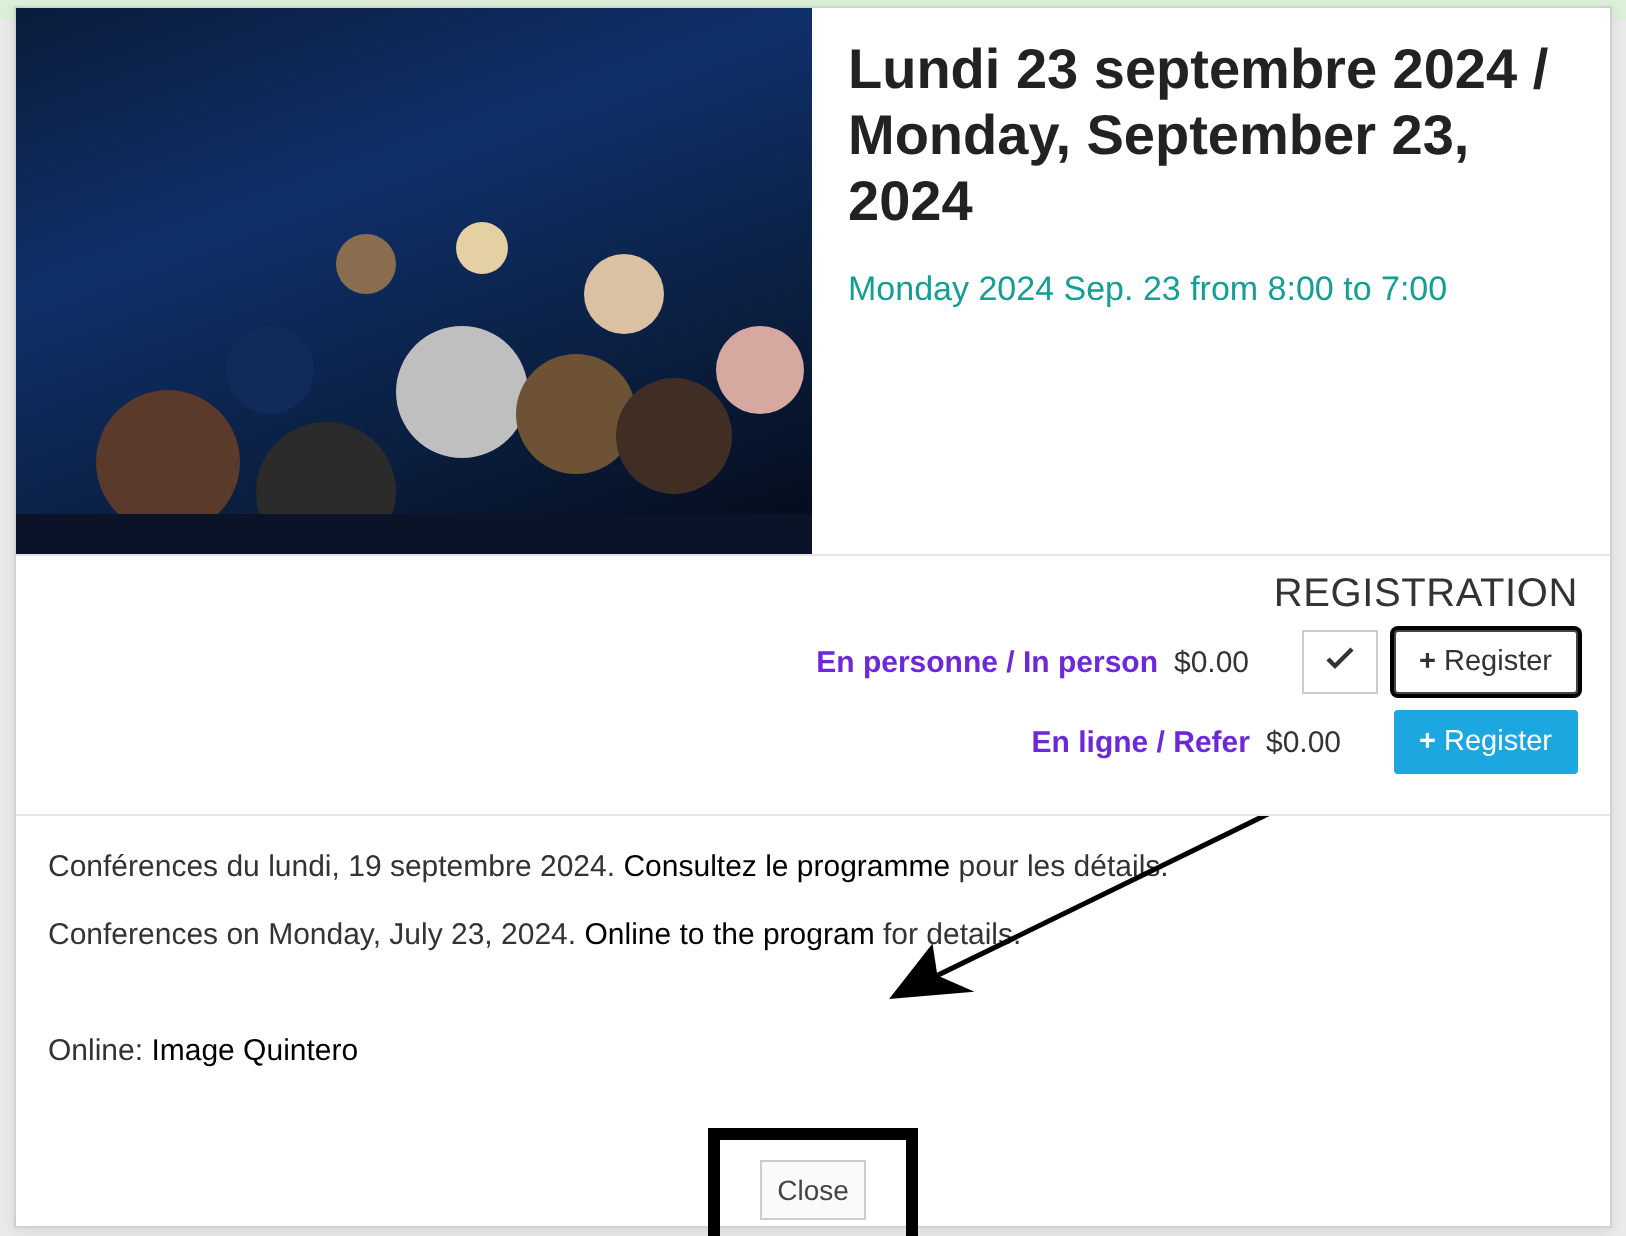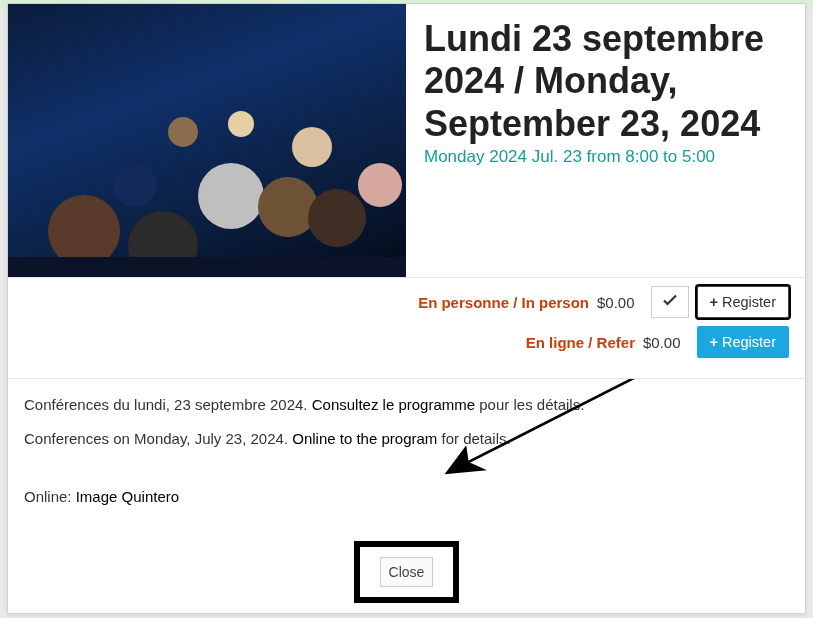--- a/index.html
+++ b/index.html
@@ -50,25 +50,25 @@
   .b8{width:40px;height:40px;background:#d9c1a1;left:284px;bottom:110px;}
   .b9{width:26px;height:26px;background:#e4d0a2;left:220px;bottom:140px;}
   .b10{width:30px;height:30px;background:#8a6c4e;left:160px;bottom:130px;}
   .seat-row{position:absolute;left:0;right:0;bottom:-10px;height:30px;background:#0a1328}
 
   .hero-text {
     padding:14px 18px 10px 18px;
     flex:1;
   }
   .title {
-    font-size:36px;
+    font-size:28px;
     font-weight:700;
     line-height:1.18;
     color:#222;
-    margin:0 0 0 0;
+    margin:0 0 16px 0;
   }
   .datetime {
     font-size:17px;
     color:#159e95;
     font-weight:500;
     line-height:1.4;
   }
 
   .reg-section {
     padding:8px 16px 12px 16px;
@@ -84,27 +84,27 @@
   }
   .reg-row {
     display:flex;
     justify-content:flex-end;
     align-items:center;
     gap:8px;
     margin-bottom:8px;
   }
   .reg-label {
     font-size:15px;
-    color:#c2410c;
+    color:#6d28d9;
     font-weight:600;
   }
   .reg-price {
     font-size:15px;
     color:#333;
-    margin-right:8px;
+    margin-right:18px;
   }
   .check-box {
     width:38px; height:32px;
     border:1px solid #ccc;
     background:#fff;
     display:flex;align-items:center;justify-content:center;
     color:#333;
   }
   .btn {
     height:32px;
@@ -187,25 +187,26 @@
       <div class="blob b3"></div>
         <div class="blob b4"></div>
         <div class="blob b6"></div>
         <div class="blob b5"></div>
       <div class="blob b1"></div>
         <div class="blob b2"></div>
       <div class="seat-row"></div>
     </div>
     <div class="hero-text">
       <h1 class="title">Lundi 23 septembre 2024 / Monday, September 23, 2024</h1>
-      <div class="datetime">Monday 2024 Jul. 23 from 8:00 to 5:00</div>
+      <div class="datetime">Monday 2024 Sep. 23 from 8:00 to 7:00</div>
     </div>
   </div>
 
   <div class="reg-section">
+    <div class="reg-heading">REGISTRATION</div>
 
     <div class="reg-row">
       <span class="reg-label">En personne / In person</span>
       <span class="reg-price">$0.00</span>
       <div class="check-box">
         <span>
           <svg width="16" height="16" viewBox="0 0 16 16">
               <path d="M2 8.5l3.5 3.5L14 3.5" fill="none" stroke="#333" stroke-width="2.2"></path>
             </svg>
         </span>
@@ -221,21 +222,21 @@
       <span class="reg-price">$0.00</span>
       <button class="btn btn-primary">
         <span class="plus-icon">+</span>
         <span>Register</span>
       </button>
     </div>
   </div>
 
   <div class="desc">
     <p>
-      <span>Conférences du lundi, 23 septembre 2024. </span><a href="#">Consultez le programme</a><span> pour les détails.</span>
+      <span>Conférences du lundi, 19 septembre 2024. </span><a href="#">Consultez le programme</a><span> pour les détails.</span>
     </p>
     <p>
       <span>Conferences on Monday, July 23, 2024. </span><a href="#">Online to the program</a><span> for details.</span>
     </p>
     <p style="margin-top:34px">
       <span>Online: </span><a href="#">Image Quintero</a>
     </p>
 
     <svg class="arrow-layer" viewBox="0 0 797 200" preserveAspectRatio="none">
       <defs>

